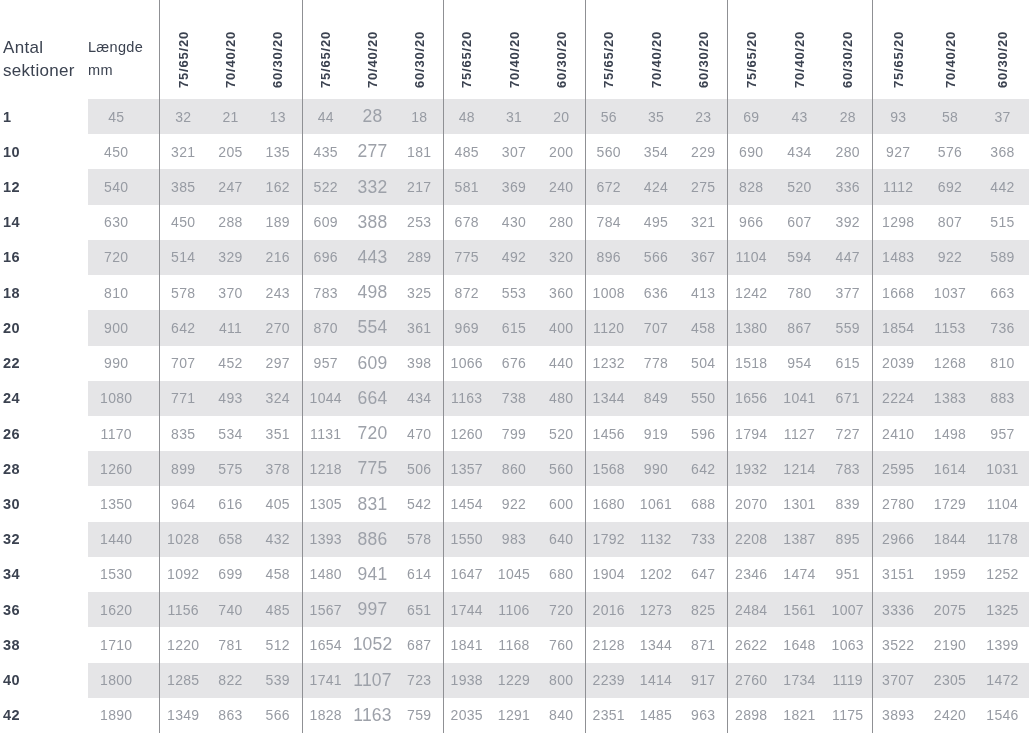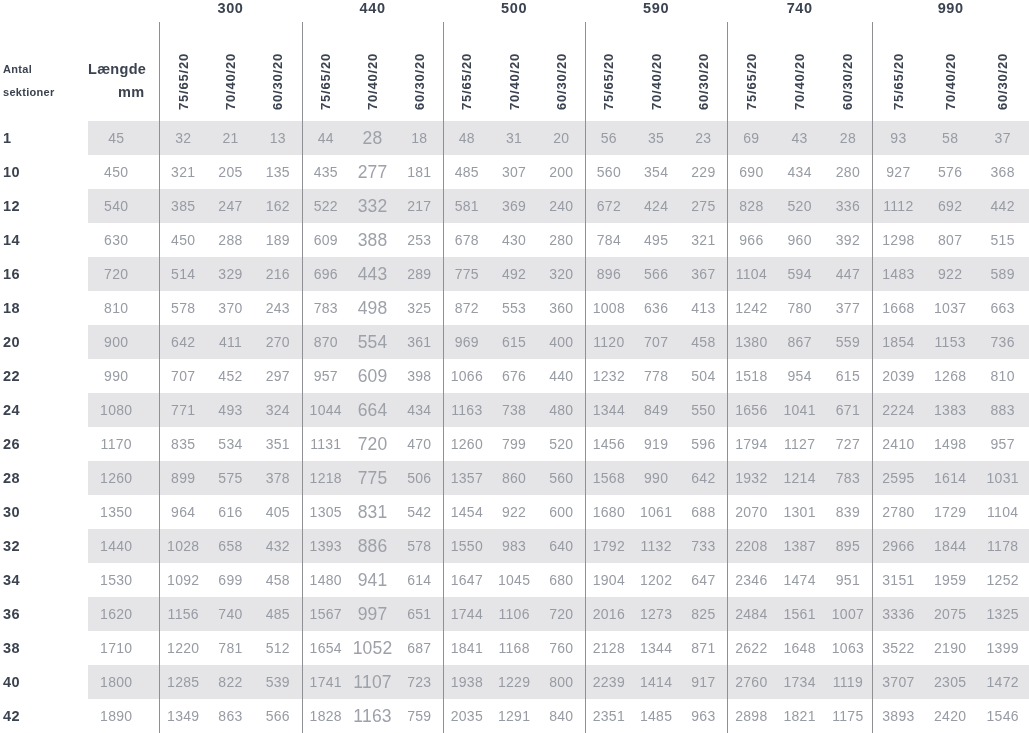--- a/index.html
+++ b/index.html
@@ -27,27 +27,27 @@
   tr.group-row th { padding: 0; }
   th.grp {
     font-size: 14.5px; font-weight: 700; color: var(--dark);
     text-align: center; vertical-align: top; padding-top: 1px;
     letter-spacing: 0.6px;
   }
   tr.colhead-row { height: 99px; }
   th.h-antal {
     text-align: left; vertical-align: bottom;
     padding: 0 0 17px 3px;
-    font-size: 11px; font-weight: 700; color: var(--dark);
+    font-size: 17px; font-weight: 400; color: var(--dark);
     line-height: 23px; letter-spacing: 0.3px;
   }
   th.h-len {
-    text-align: right; vertical-align: bottom;
+    text-align: left; vertical-align: bottom;
     padding: 0 14px 17px 0;
-    font-size: 14.5px; font-weight: 700; color: var(--dark);
+    font-size: 14.5px; font-weight: 400; color: var(--dark);
     line-height: 23px; letter-spacing: 0.3px;
   }
   th.rot { vertical-align: bottom; text-align: center; padding: 0 0 7px 0; }
   th.rot span {
     display: inline-block;
     writing-mode: vertical-rl;
     transform: rotate(180deg);
     font-size: 13px; font-weight: 700; color: var(--dark);
     letter-spacing: 0.8px;
     white-space: nowrap;
@@ -98,29 +98,20 @@
       <col style="width:48px">
       <col style="width:47px">
     <col style="width:48px">
       <col style="width:49px">
       <col style="width:48px">
     <col style="width:52px">
       <col style="width:52px">
       <col style="width:53px">
   </colgroup>
   <thead>
-    <tr class="group-row">
-      <th class="corner" colspan="2"></th>
-      <th class="grp" colspan="3">300</th>
-      <th class="grp" colspan="3">440</th>
-      <th class="grp" colspan="3">500</th>
-      <th class="grp" colspan="3">590</th>
-      <th class="grp" colspan="3">740</th>
-      <th class="grp" colspan="3">990</th>
-    </tr>
     <tr class="colhead-row">
       <th class="h-antal">
         <div>Antal</div>
         <div>sektioner</div>
       </th>
       <th class="h-len">
         <div>Længde</div>
         <div>mm</div>
       </th>
       <th class="rot grp-start"><span>75/65/20</span></th>
@@ -219,21 +210,21 @@
         <td class="val grp-start">609</td>
         <td class="val alt-font">388</td>
         <td class="val">253</td>
         <td class="val grp-start">678</td>
         <td class="val">430</td>
         <td class="val">280</td>
         <td class="val grp-start">784</td>
         <td class="val">495</td>
         <td class="val">321</td>
         <td class="val grp-start">966</td>
-        <td class="val">960</td>
+        <td class="val">607</td>
         <td class="val">392</td>
         <td class="val grp-start">1298</td>
         <td class="val">807</td>
         <td class="val">515</td>
       </tr>
       <tr>
         <td class="antal">16</td>
         <td class="len">720</td>
         <td class="val grp-start">514</td>
         <td class="val">329</td>

